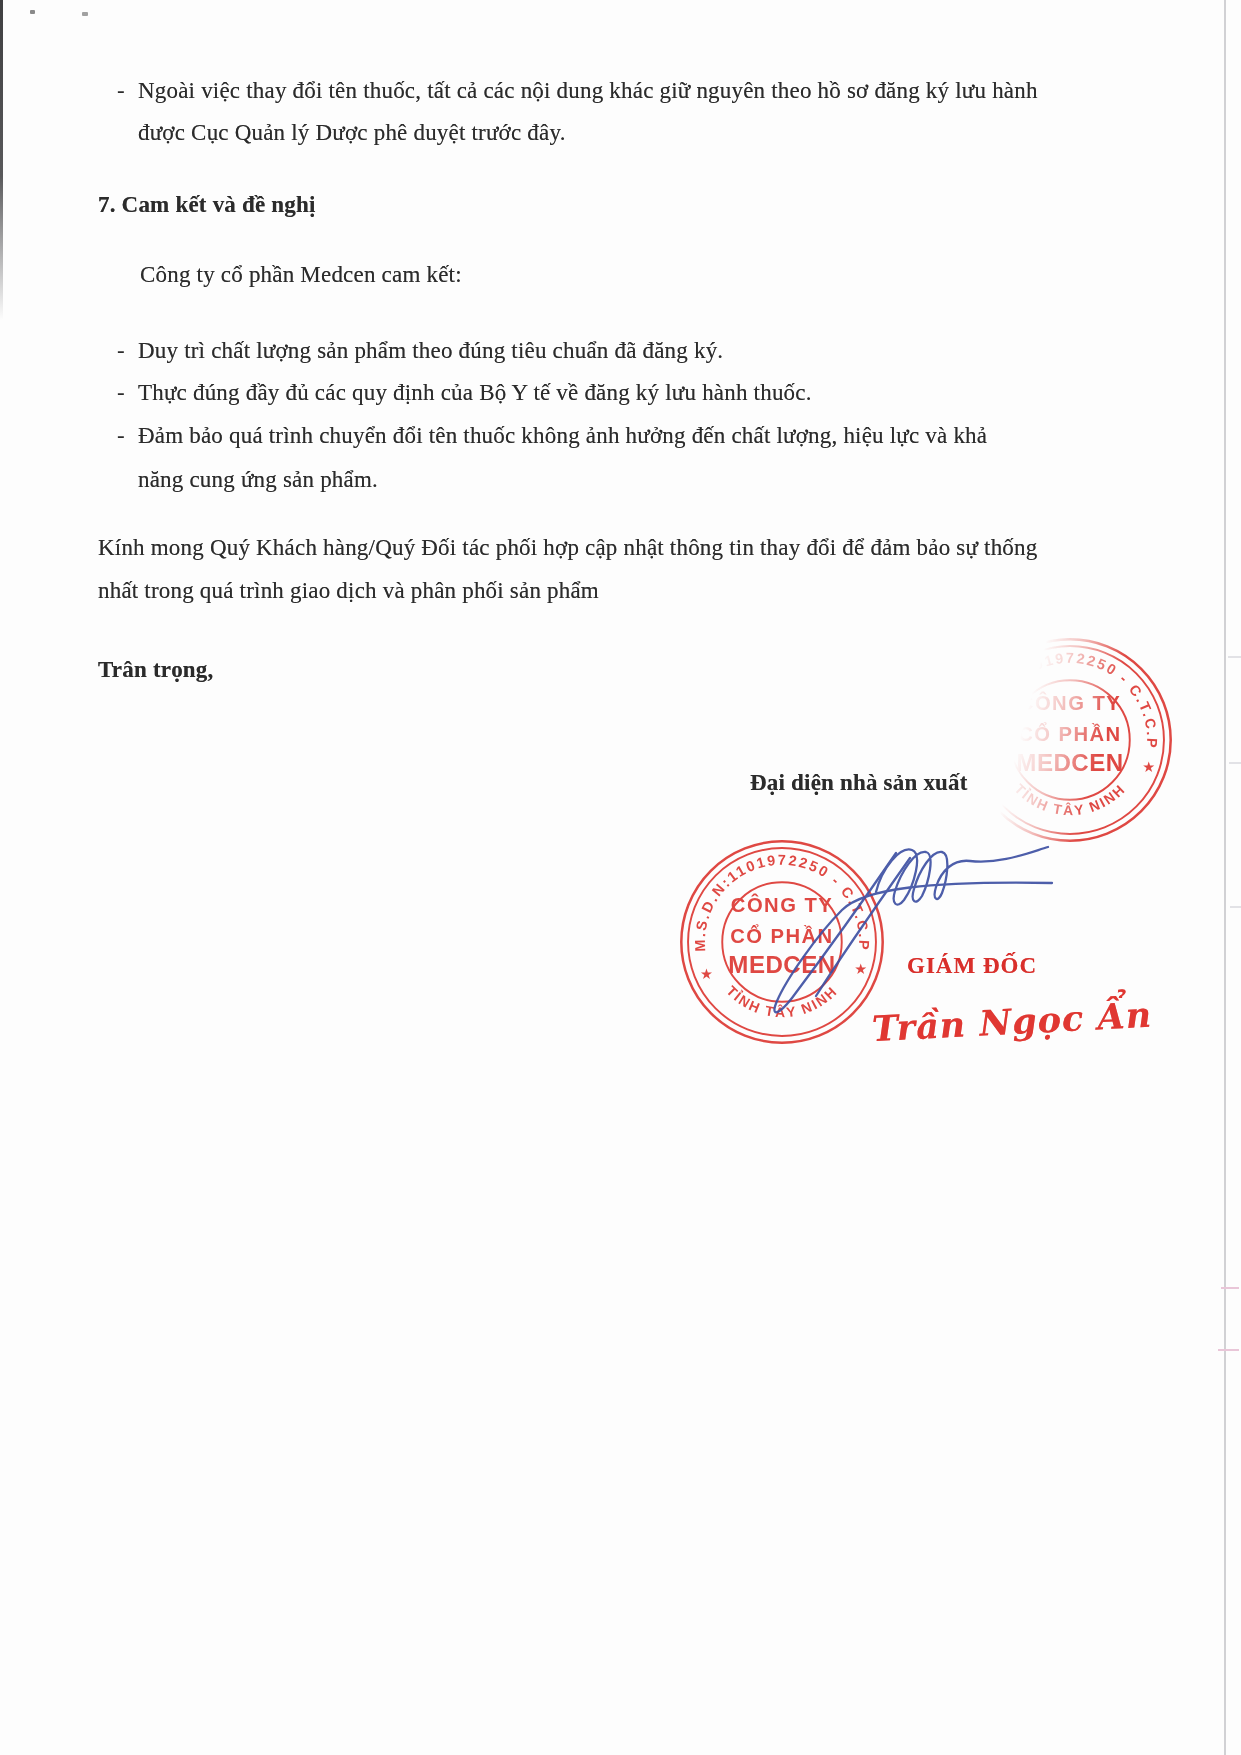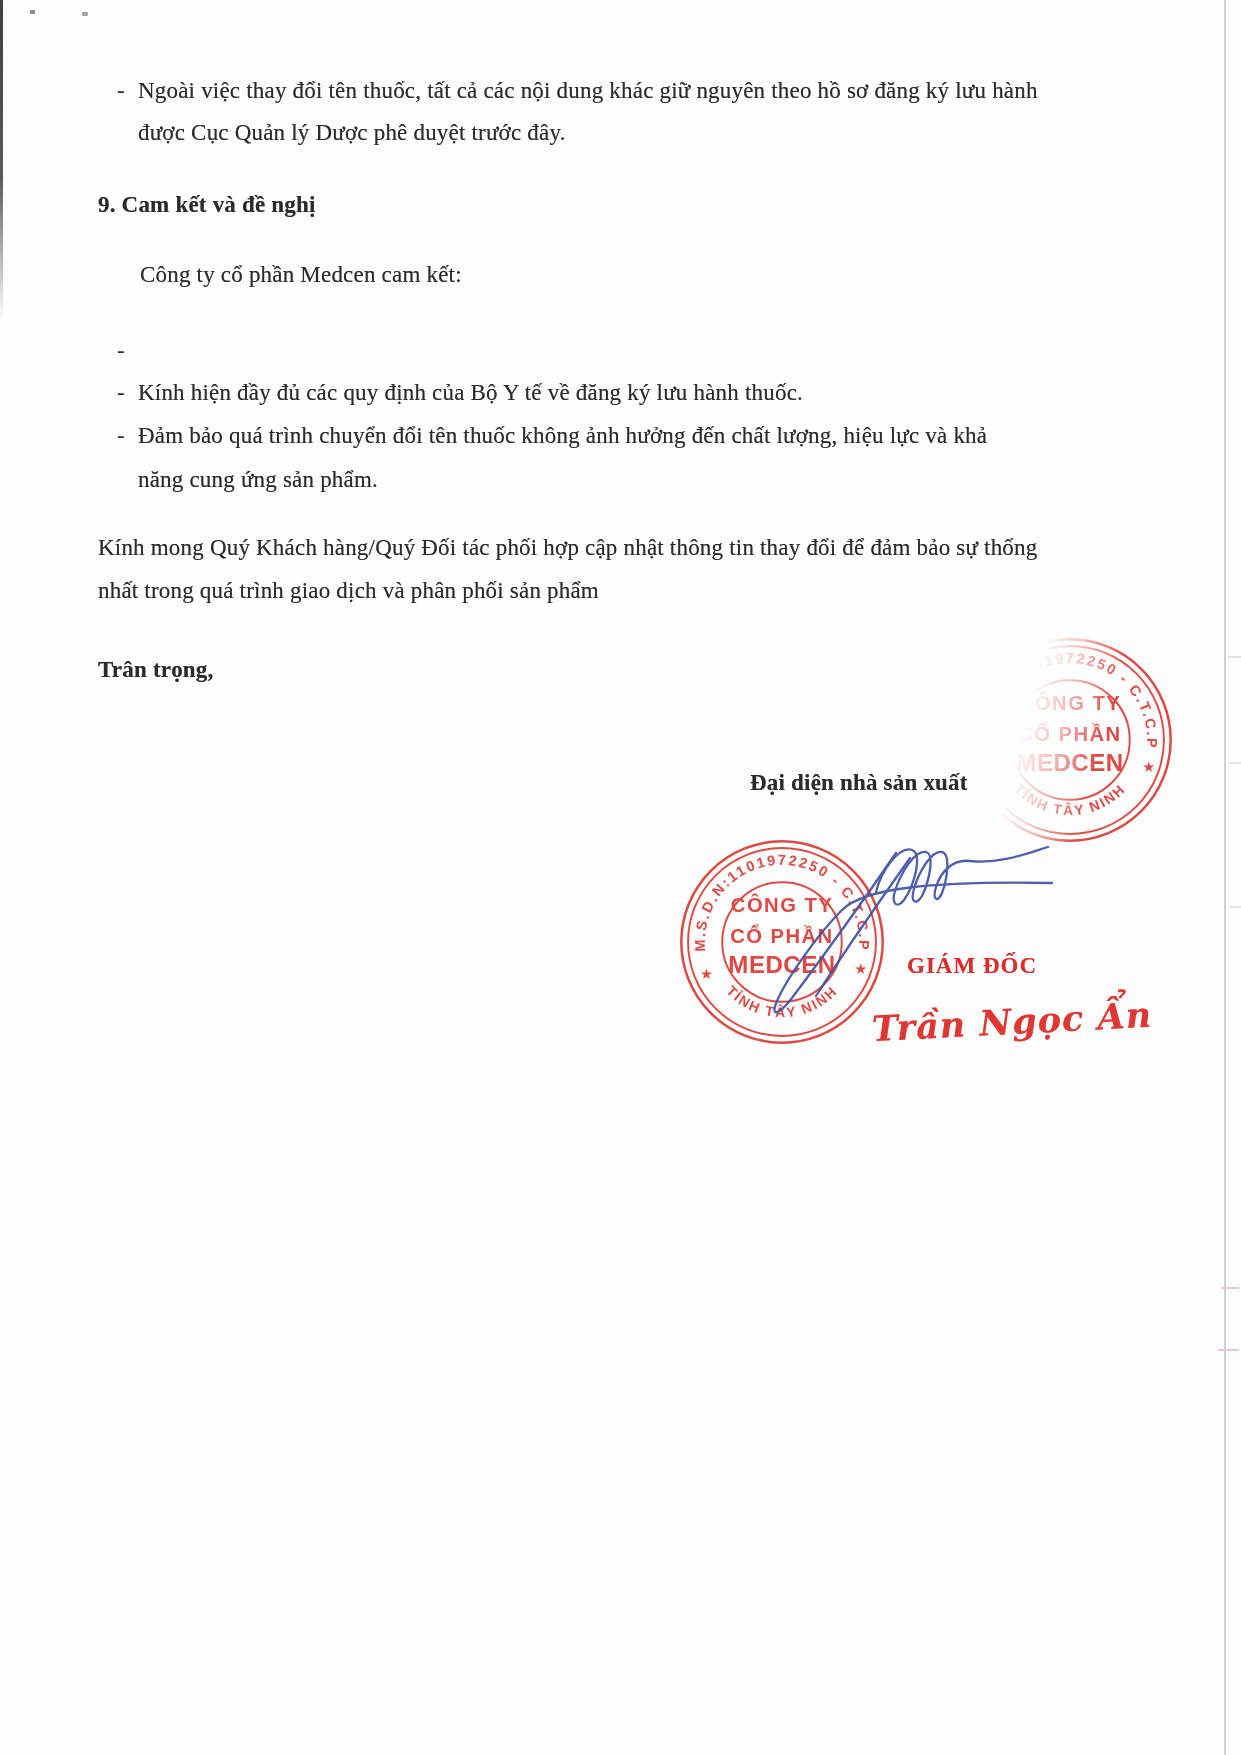--- a/index.html
+++ b/index.html
@@ -51,28 +51,29 @@
   <div class="artifact tick" style="left:1228px;top:656px;width:13px;height:2px;"></div>
   <div class="artifact tick" style="left:1229px;top:762px;width:12px;height:2px;"></div>
   <div class="artifact tick" style="left:1230px;top:906px;width:11px;height:2px;"></div>
   <div class="artifact tick-pink" style="left:1221px;top:1287px;width:18px;height:2px;"></div>
   <div class="artifact tick-pink" style="left:1218px;top:1349px;width:21px;height:2px;"></div>
 
   <div class="dash" style="left:117px;top:76px;">-</div>
   <div class="line" style="left:138px;top:76px;">Ngoài việc thay đổi tên thuốc, tất cả các nội dung khác giữ nguyên theo hồ sơ đăng ký lưu hành</div>
   <div class="line" style="left:138px;top:118px;">được Cục Quản lý Dược phê duyệt trước đây.</div>
 
-  <div class="line bold" style="left:98px;top:190px;">9. Cam kết và đề nghị</div>
+  <div class="line bold" style="left:98px;top:190px;">7. Cam kết và đề nghị</div>
 
   <div class="line" style="left:98px;top:260px;margin-left:42px;">Công ty cổ phần Medcen cam kết:</div>
 
   <div class="dash" style="left:117px;top:336px;">-</div>
+  <div class="line" style="left:138px;top:336px;">Duy trì chất lượng sản phẩm theo đúng tiêu chuẩn đã đăng ký.</div>
 
   <div class="dash" style="left:117px;top:378px;">-</div>
-  <div class="line" style="left:138px;top:378px;">Kính hiện đầy đủ các quy định của Bộ Y tế về đăng ký lưu hành thuốc.</div>
+  <div class="line" style="left:138px;top:378px;">Thực đúng đầy đủ các quy định của Bộ Y tế về đăng ký lưu hành thuốc.</div>
 
   <div class="dash" style="left:117px;top:421px;">-</div>
   <div class="line" style="left:138px;top:421px;">Đảm bảo quá trình chuyển đổi tên thuốc không ảnh hưởng đến chất lượng, hiệu lực và khả</div>
   <div class="line" style="left:138px;top:465px;">năng cung ứng sản phẩm.</div>
 
   <div class="line" style="left:98px;top:576px;">nhất trong quá trình giao dịch và phân phối sản phẩm</div>
   <div class="line" style="left:98px;top:533px;">Kính mong Quý Khách hàng/Quý Đối tác phối hợp cập nhật thông tin thay đổi để đảm bảo sự thống</div>
 
   <div class="line bold" style="left:98px;top:655px;">Trân trọng,</div>
 

